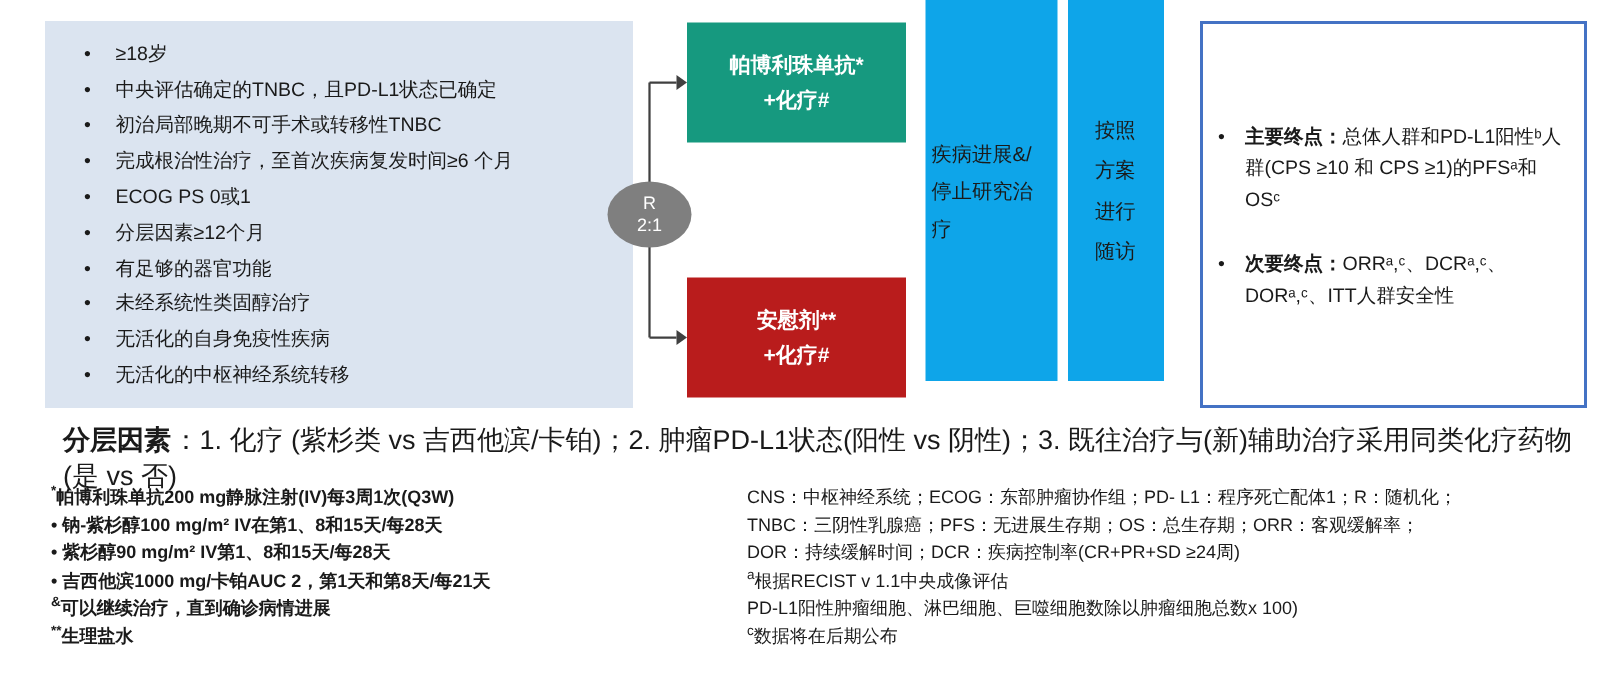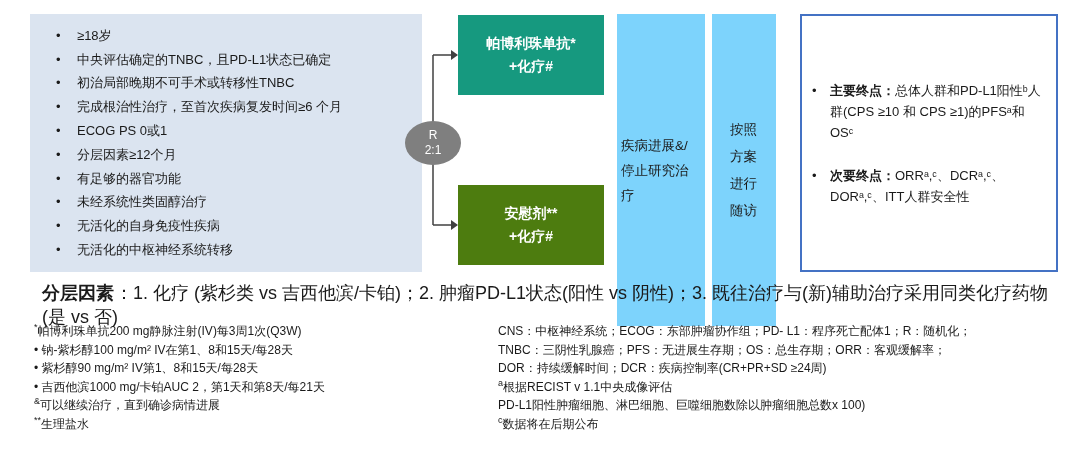--- a/index.html
+++ b/index.html
@@ -29,44 +29,44 @@
     display: flex; flex-direction: column; align-items: center; justify-content: center;
     font-size: 12px; line-height: 1.25;
   }
   
   .arm {
     position: absolute; left: 458px; width: 146px; height: 80px; color: #ffffff;
     font-weight: bold; font-size: 14px; text-align: center;
     display: flex; flex-direction: column; align-items: center; justify-content: center; gap: 5px;
   }
   .arm.teal { top: 15px; background: #16997f; }
-  .arm.maroon { top: 185px; background: #4d7c0f; }
+  .arm.maroon { top: 185px; background: #b91c1c; }
   
   .col {
-    position: absolute; top: 14px; height: 312px; background: #7dd3fc;
+    position: absolute; top: 0; height: 254px; background: #0ea5e9;
     display: flex; align-items: center; justify-content: center; font-size: 13.5px;
   }
   .col.prog { left: 617px; width: 88px; }
   .col.prog .inner { width: 80px; line-height: 25px; }
   .col.follow { left: 712px; width: 64px; }
   .col.follow .inner { width: 28px; line-height: 27px; }
   
   .endpoints {
     position: absolute; left: 800px; top: 14px; width: 258px; height: 258px;
     background: #ffffff; border: 2px solid #4472c4;
     display: flex; flex-direction: column; justify-content: center; gap: 22px;
     padding: 0 12px 0 10px;
   }
   .ep { display: flex; gap: 10px; font-size: 13px; line-height: 21px; }
   
   .strat { position: absolute; left: 42px; top: 281px; width: 1010px; font-size: 18px; }
   .strat b { margin-right: 1px; }
   
   .fns { position: absolute; font-size: 12px; line-height: 18.5px; }
-  .fn-left  { left: 34px;  top: 322px; width: 440px; }
+  .fn-left  { left: 34px;  top: 322px; width: 440px; font-weight: bold; }
   .fn-right { left: 498px; top: 322px; width: 564px; }
   sup { font-size: 9px; line-height: 0; }
 </style>
 </head>
 <body>
 
 <div class="canvas">
 
   <div class="criteria">
     <ul>

